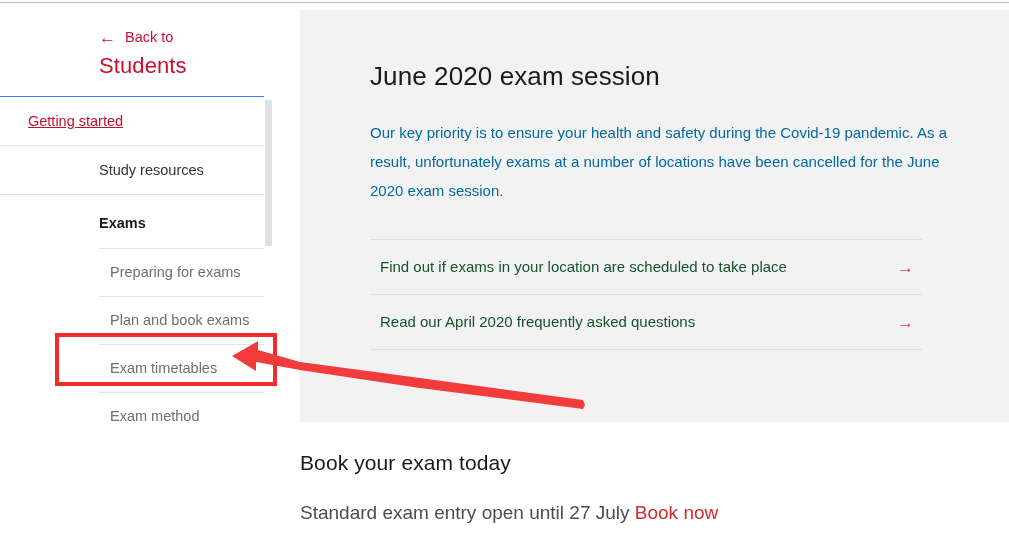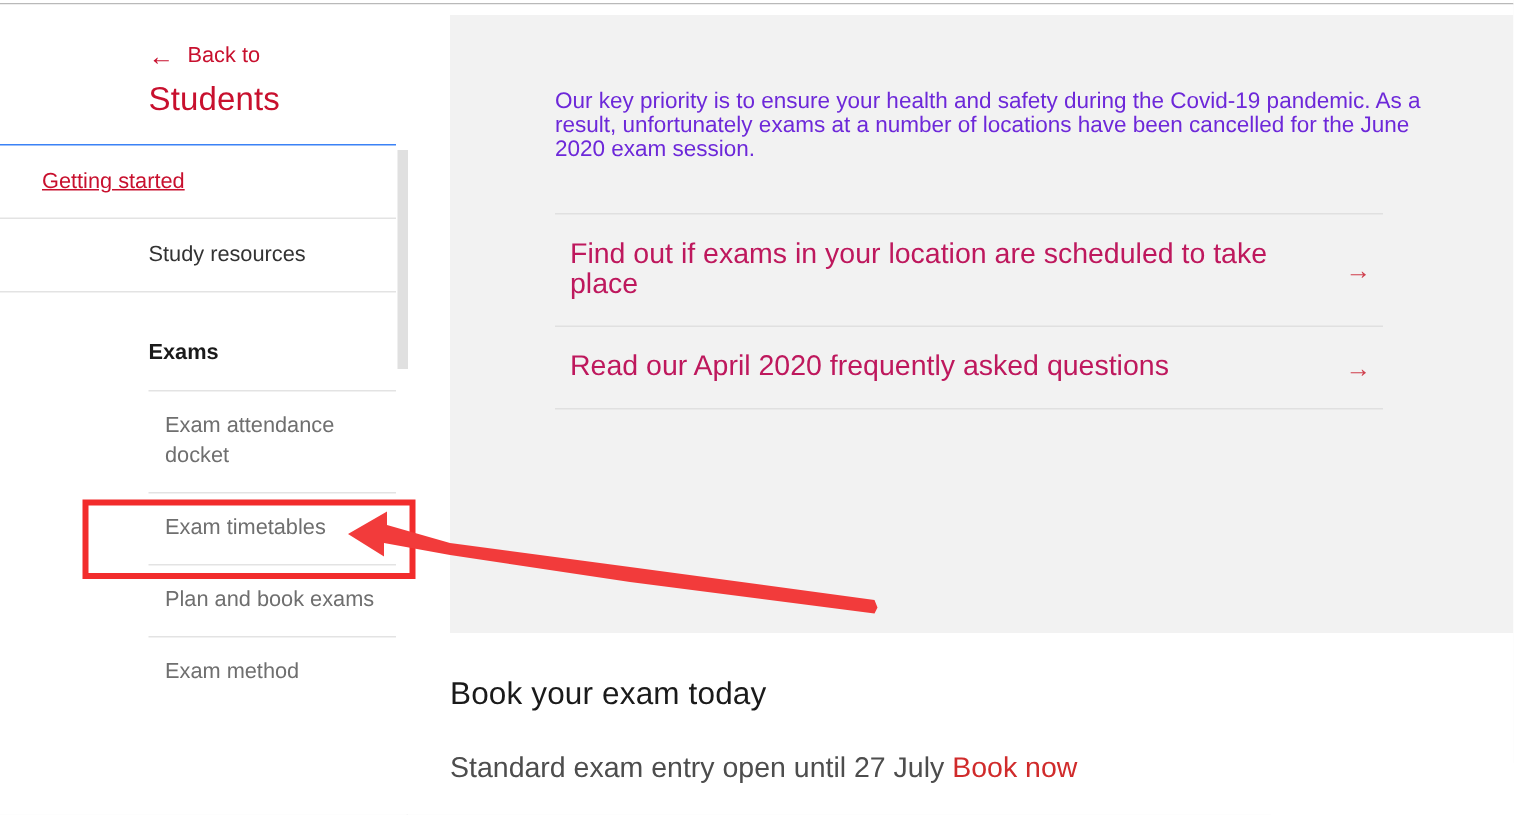--- a/index.html
+++ b/index.html
@@ -95,21 +95,21 @@
   .nav-item.active-link {
     color: #c8102e;
   }
   .nav-item.active-link .nav-label {
     text-decoration: underline;
   }
   .nav-item.section-current {
     font-weight: bold;
     color: #1a1a1a;
     border-top: 1px solid #e3e3e3;
-    padding-top: 30px;
+    padding-top: 18px;
     padding-bottom: 15px;
   }
 
   
   .nav-sub {
     position: relative;
     padding: 14px 16px 14px 110px;
     box-sizing: border-box;
     font-size: 14.5px;
     line-height: 20px;
@@ -169,22 +169,22 @@
     font-size: 26px;
     line-height: 32px;
     color: #1a1a1a;
     font-weight: normal;
     letter-spacing: 0.1px;
     margin: 0 0 26px 0;
   }
 
   .notice-body {
     font-size: 15px;
-    line-height: 16px;
-    color: #6d28d9;
+    line-height: 29px;
+    color: #0369a1;
     margin: 0;
     max-width: 590px;
   }
 
   .links {
     margin-top: 34px;
     max-width: 552px;
   }
   .link-row {
     display: flex;
@@ -192,23 +192,23 @@
     justify-content: space-between;
     border-top: 1px solid #e0e0e0;
     padding: 17px 8px 17px 10px;
     box-sizing: border-box;
     cursor: pointer;
   }
   .link-row.last {
     border-bottom: 1px solid #e0e0e0;
   }
   .link-text {
-    font-size: 19px;
+    font-size: 15px;
     line-height: 20px;
-    color: #be185d;
+    color: #14532d;
   }
   .link-arrow {
     color: #d0414f;
     font-size: 17px;
     line-height: 17px;
     margin-left: 20px;
   }
 
   
   .lower {
@@ -278,48 +278,49 @@
 
 
       <div class="nav-item">
         <span class="nav-label">Study resources</span>
       </div>
 
       <div class="nav-item section-current">
         <span class="nav-label">Exams</span>
       </div>
 
-
       <div class="nav-sub">
-        <span>Exam attendance docket</span>
+        <span>Preparing for exams</span>
+      </div>
+
+
+      <div class="nav-sub">
+        <span>Plan and book exams</span>
       </div>
 
       <div class="nav-sub">
         <span>Exam timetables</span>
       </div>
 
       <div class="nav-sub">
-        <span>Plan and book exams</span>
-      </div>
-
-      <div class="nav-sub">
         <span>Exam method</span>
       </div>
 
     </div>
   </div>
 
   <div class="nav-scrollbar-track"></div>
   <div class="nav-scrollbar-thumb"></div>
 
   <div class="main">
 
     <div class="notice-panel">
       <div class="notice-inner">
 
+        <h1 class="notice-title">June 2020 exam session</h1>
 
         <p class="notice-body">Our key priority is to ensure your health and safety during the Covid-19 pandemic. As a result, unfortunately exams at a number of locations have been cancelled for the June 2020 exam session.</p>
 
         <div class="links">
 
           <div class="link-row">
             <span class="link-text">Find out if exams in your location are scheduled to take place</span>
             <span class="link-arrow">→</span>
           </div>
 

